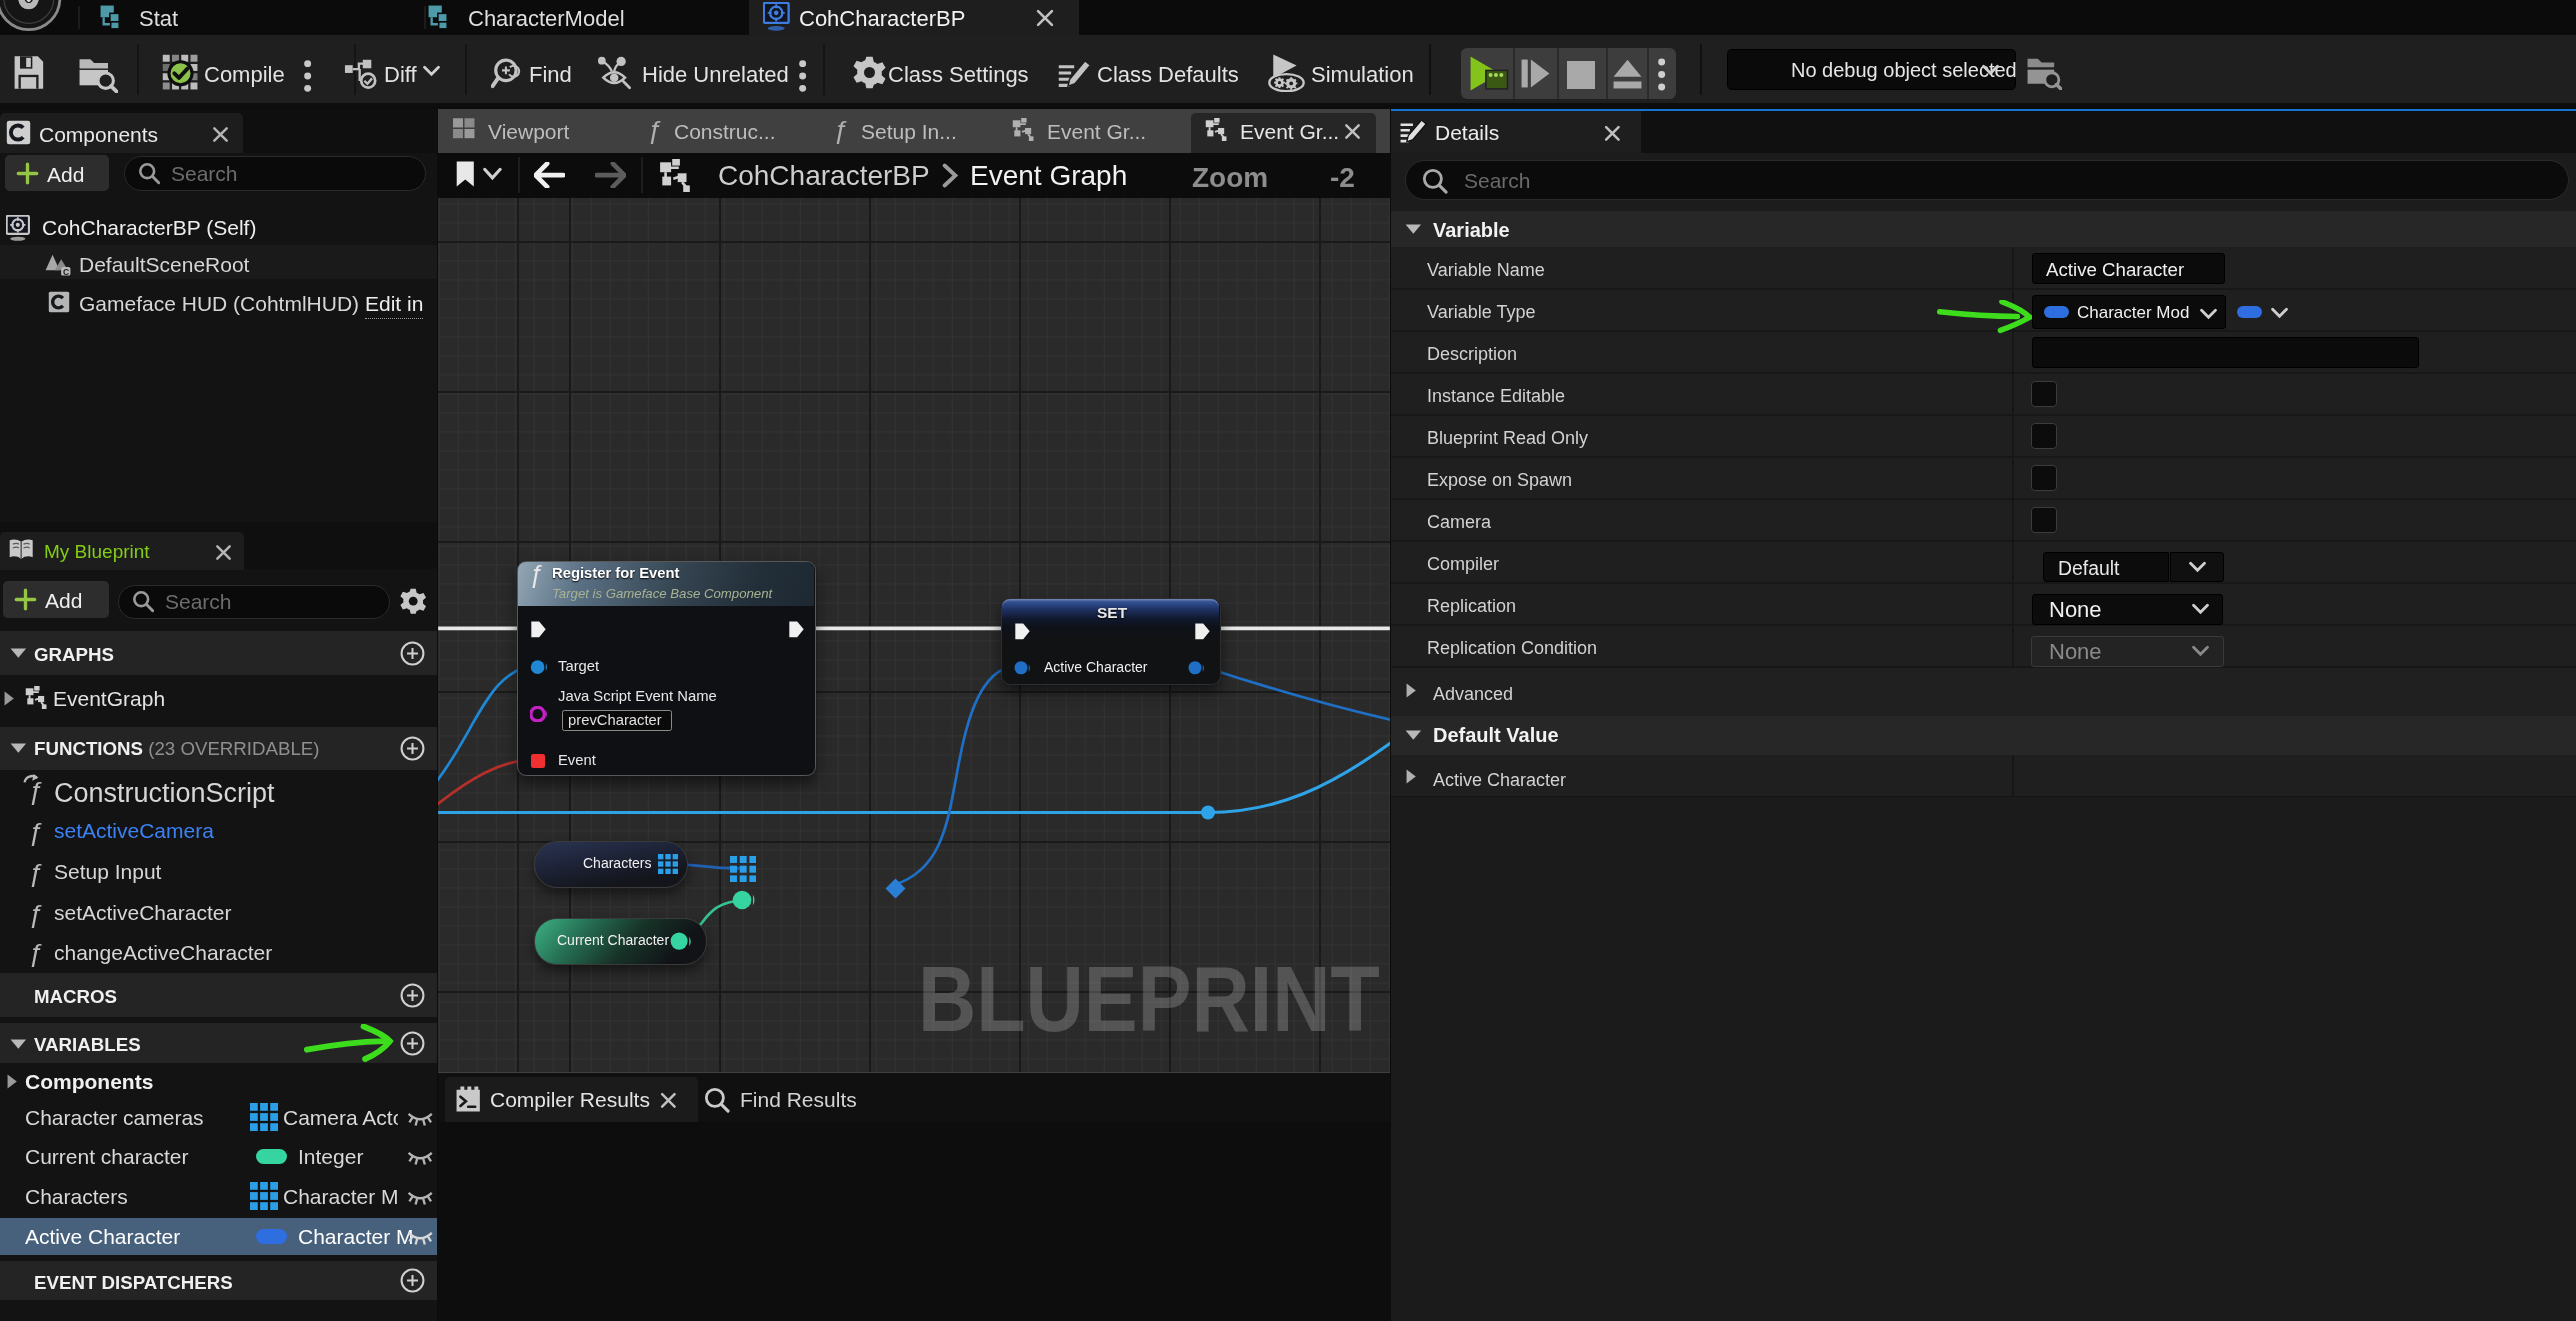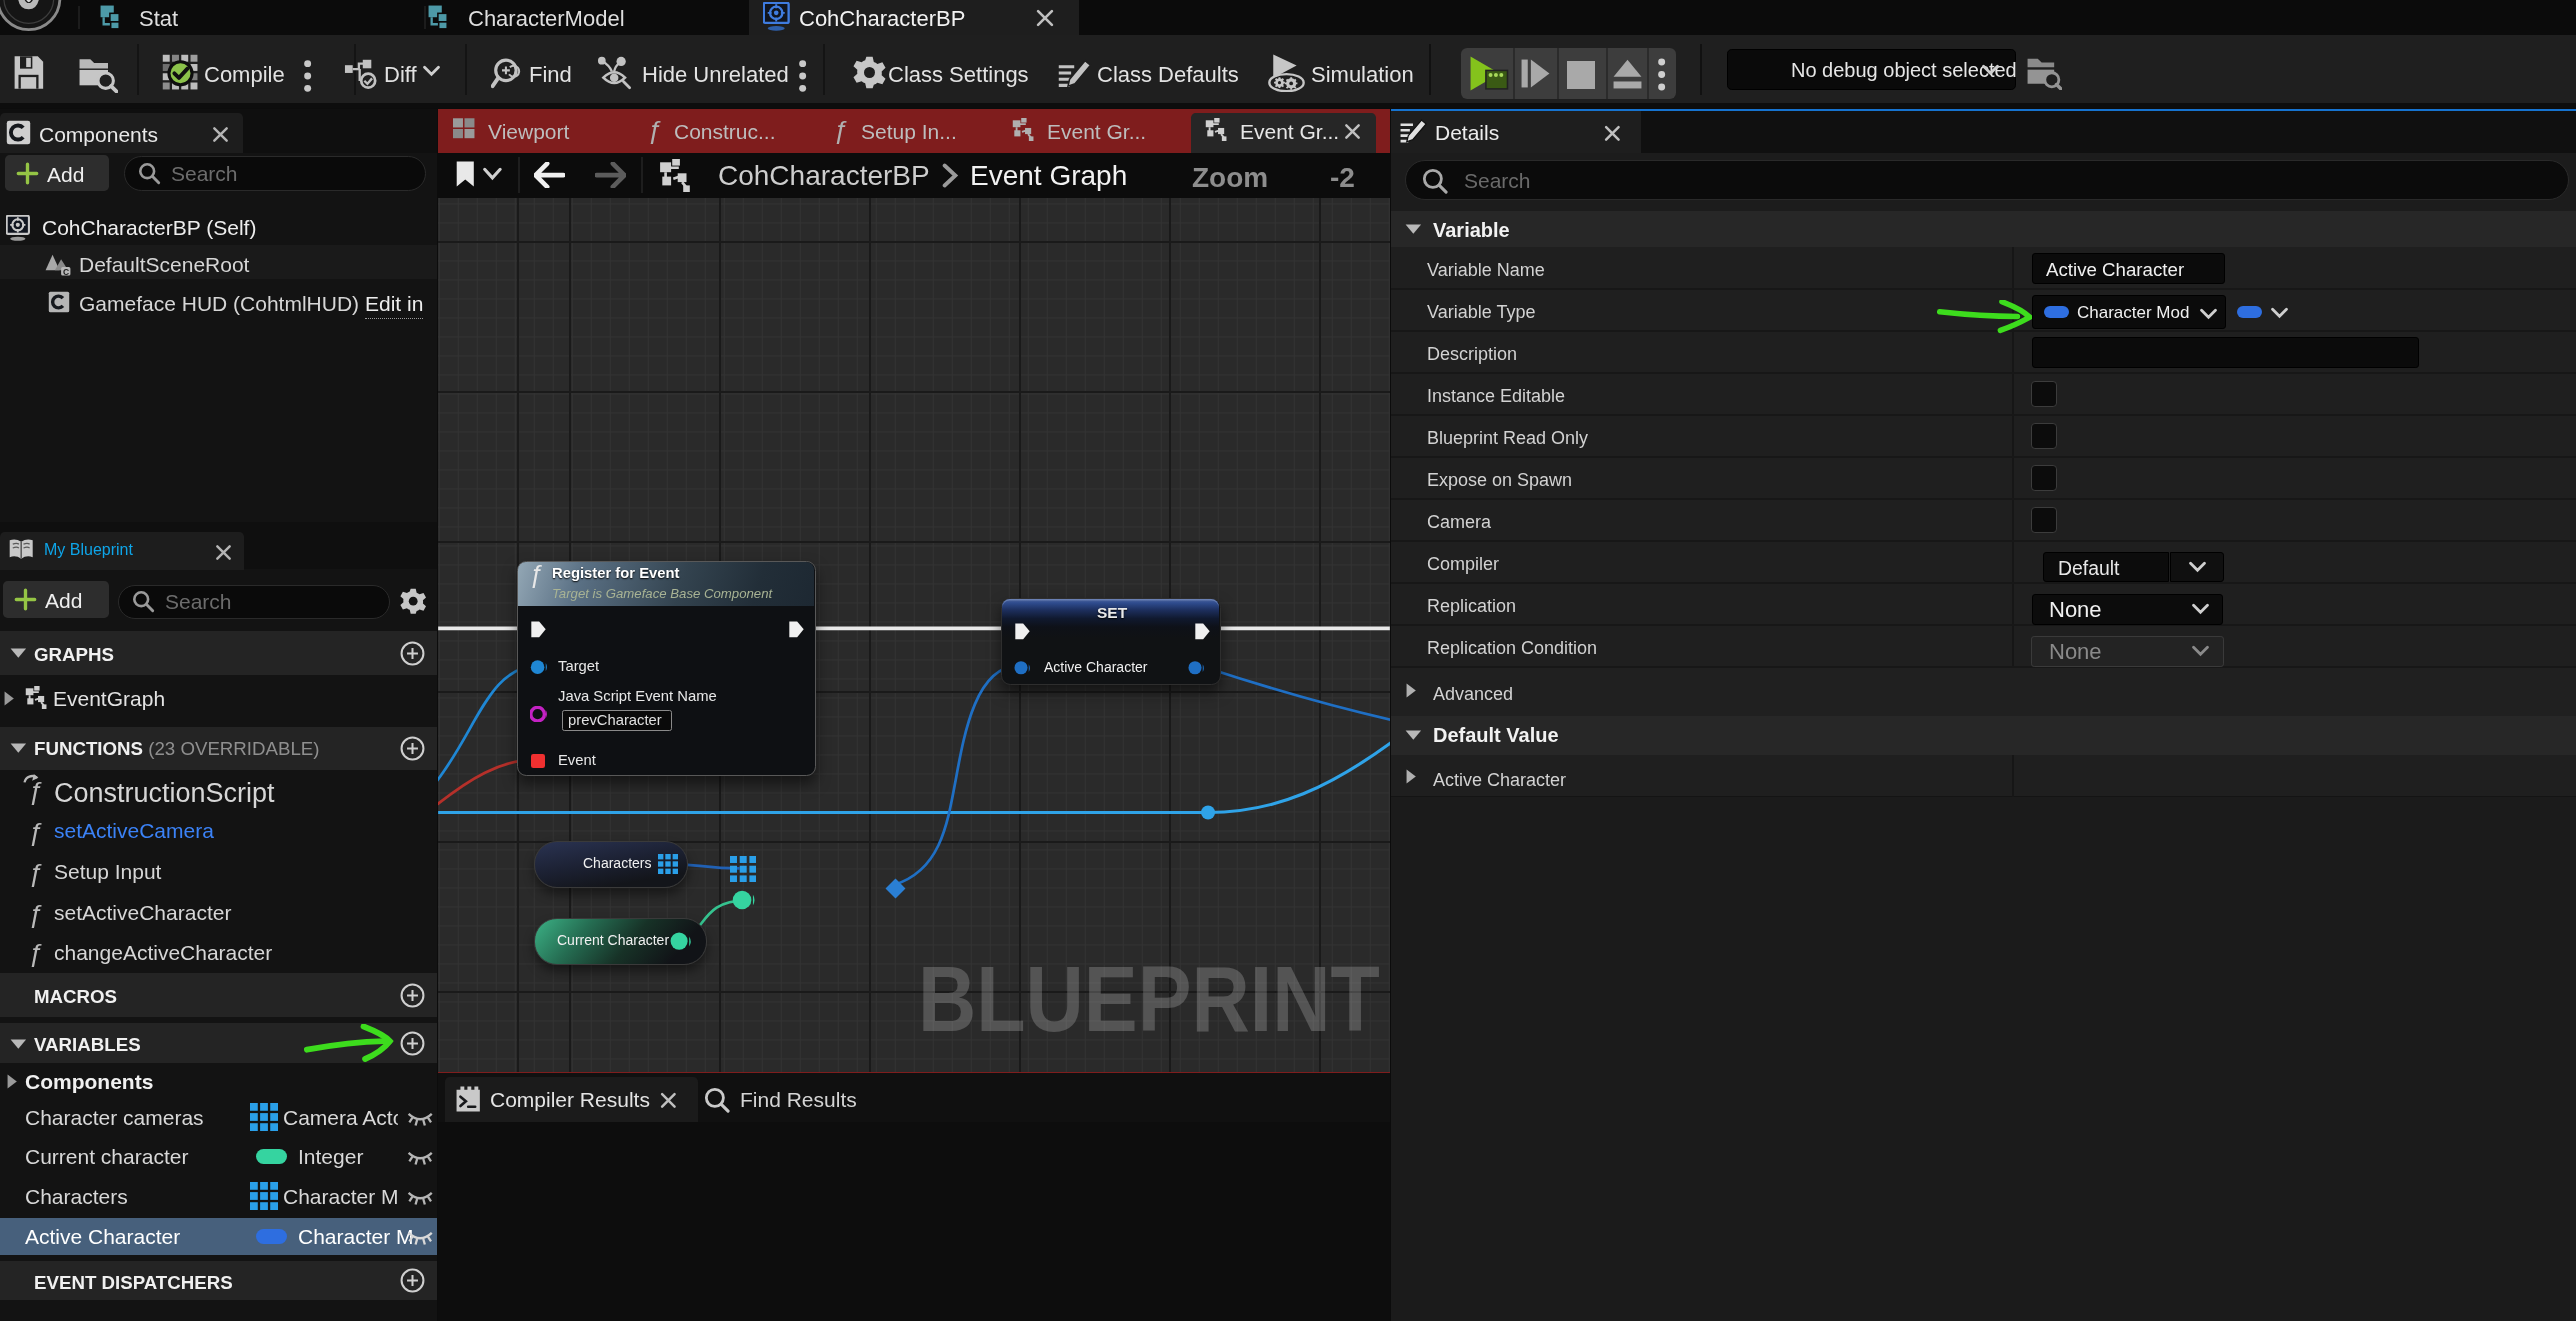--- a/index.html
+++ b/index.html
@@ -228,21 +228,21 @@
 <div class="txt" style="left:79px;top:292px;font-size:21px;color:#d6d6d6">Gameface HUD (CohtmlHUD)</div>
 <div class="txt" style="left:365px;top:292px;font-size:21px;color:#ededed;border-bottom:1.6px dotted #9a9a9a;padding-bottom:1.6px">Edit in</div>
 
 <div class="abs" style="left:0;top:522px;width:437px;height:47px;background:#0f0f0f"></div>
 <div class="abs" style="left:0;top:532px;width:244px;height:38px;background:#1d1d1d;border-radius:4.7px 4.7px 0 0"></div>
 <svg class="abs" style="left:7.8px;top:538px" width="26.4" height="23" viewBox="0 0 34 30">
  <path d="M17,5 Q10,0 2,3 L2,25 Q10,22 17,27 Q24,22 32,25 L32,3 Q24,0 17,5 z" fill="#c9c9c9"></path>
  <path d="M17,5 v22" stroke="#5a5a5a" stroke-width="2"></path>
  <path d="M6,8 q5,-2 8,0 M6,13 q5,-2 8,0 M20,8 q5,-2 8,0 M20,13 q5,-2 8,0" stroke="#5a5a5a" stroke-width="1.6" fill="none"></path>
 </svg>
-<div class="txt" style="left:44px;top:541px;font-size:16px;color:#0ea5e9">My Blueprint</div>
+<div class="txt" style="left:44px;top:541px;font-size:19px;color:#84cc16">My Blueprint</div>
 <svg class="abs" style="left:215px;top:544px" width="17" height="17" viewBox="0 0 22 22">
     <path d="M3,3 L19,19 M19,3 L3,19" stroke="#b5b5b5" stroke-width="3.2" stroke-linecap="round"></path>
   </svg>
 <div class="abs" style="left:3.1px;top:581px;width:106px;height:37px;background:#2d2d2d;border-radius:4.7px"></div>
 <svg class="abs" style="left:14px;top:588px" width="23" height="23" viewBox="0 0 30 30">
     <path d="M15,3 v24 M3,15 h24" stroke="#95c545" stroke-width="4.4" stroke-linecap="round"></path>
   </svg>
 <div class="txt" style="left:45px;top:589px;font-size:21px;color:#efefef">Add</div>
 <div class="abs" style="left:118px;top:585px;width:272px;height:34px;background:#0a0a0a;border-radius:17px;border:0.8px solid #2a2a2a"></div>
 <svg class="abs" style="left:132px;top:590px" width="23" height="23" viewBox="0 0 30 30">
@@ -375,21 +375,21 @@
     <path d="M2,5 q15,14 30,0" stroke="#d8d8d8" stroke-width="3" fill="none"></path>
     <path d="M7,10 l-4,6 M13,13 l-2,7 M21,13 l2,7 M27,10 l4,6" stroke="#d8d8d8" stroke-width="3"></path>
   </svg>
 <div class="abs" style="left:0;top:1261px;width:437px;height:39px;background:#242424"></div>
 <div class="txt" style="left:34px;top:1272px;font-size:18.7px;font-weight:bold;color:#f0f0f0">EVENT DISPATCHERS</div>
 <svg class="abs" style="left:400px;top:1268px" width="25" height="25" viewBox="0 0 32 32">
     <circle cx="16" cy="16" r="14" fill="none" stroke="#cfcfcf" stroke-width="2.6"></circle>
     <path d="M16,9 v14 M9,16 h14" stroke="#cfcfcf" stroke-width="2.6"></path>
   </svg>
 
-<div class="abs" id="graph" style="left:438px;top:109px;width:952px;height:964px;background:#7f1d1d;overflow:hidden">
+<div class="abs" id="graph" style="left:438px;top:109px;width:952px;height:964px;background:#404040;overflow:hidden">
 
  <div class="abs" style="left:753px;top:3.9px;width:185px;height:40px;background:#262626;border-radius:4.7px 4.7px 0 0"></div>
  <svg class="abs" style="left:14.8px;top:9.3px" width="23" height="22" viewBox="0 0 30 28">
   <rect x="0" y="0" width="13" height="12" fill="#9a9a9a"></rect>
       <rect x="15" y="0" width="13" height="12" fill="#8a8a8a"></rect>
   <rect x="0" y="14" width="13" height="12" fill="#8a8a8a"></rect>
       <rect x="15" y="14" width="13" height="12" fill="#9a9a9a"></rect>
  </svg>
  <div class="txt" style="left:50px;top:11px;font-size:21px;color:#bdbdbd">Viewport</div>
  <div class="txt" style="left:209px;top:6.2px;font-size:26.4px;font-style:italic;color:#b0b0b0">ƒ</div>

